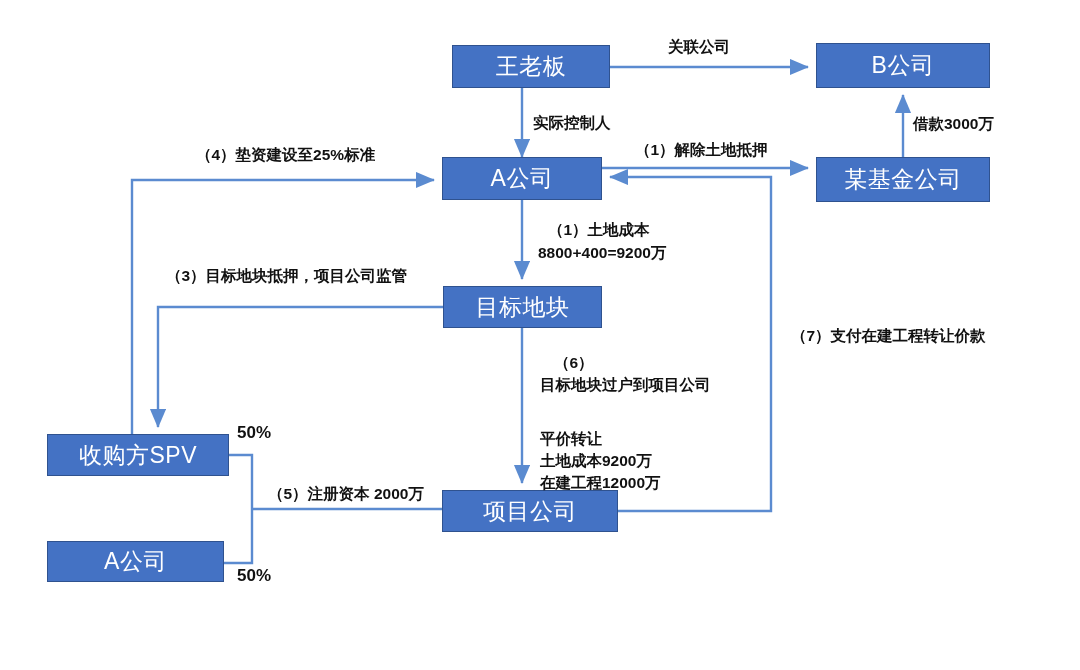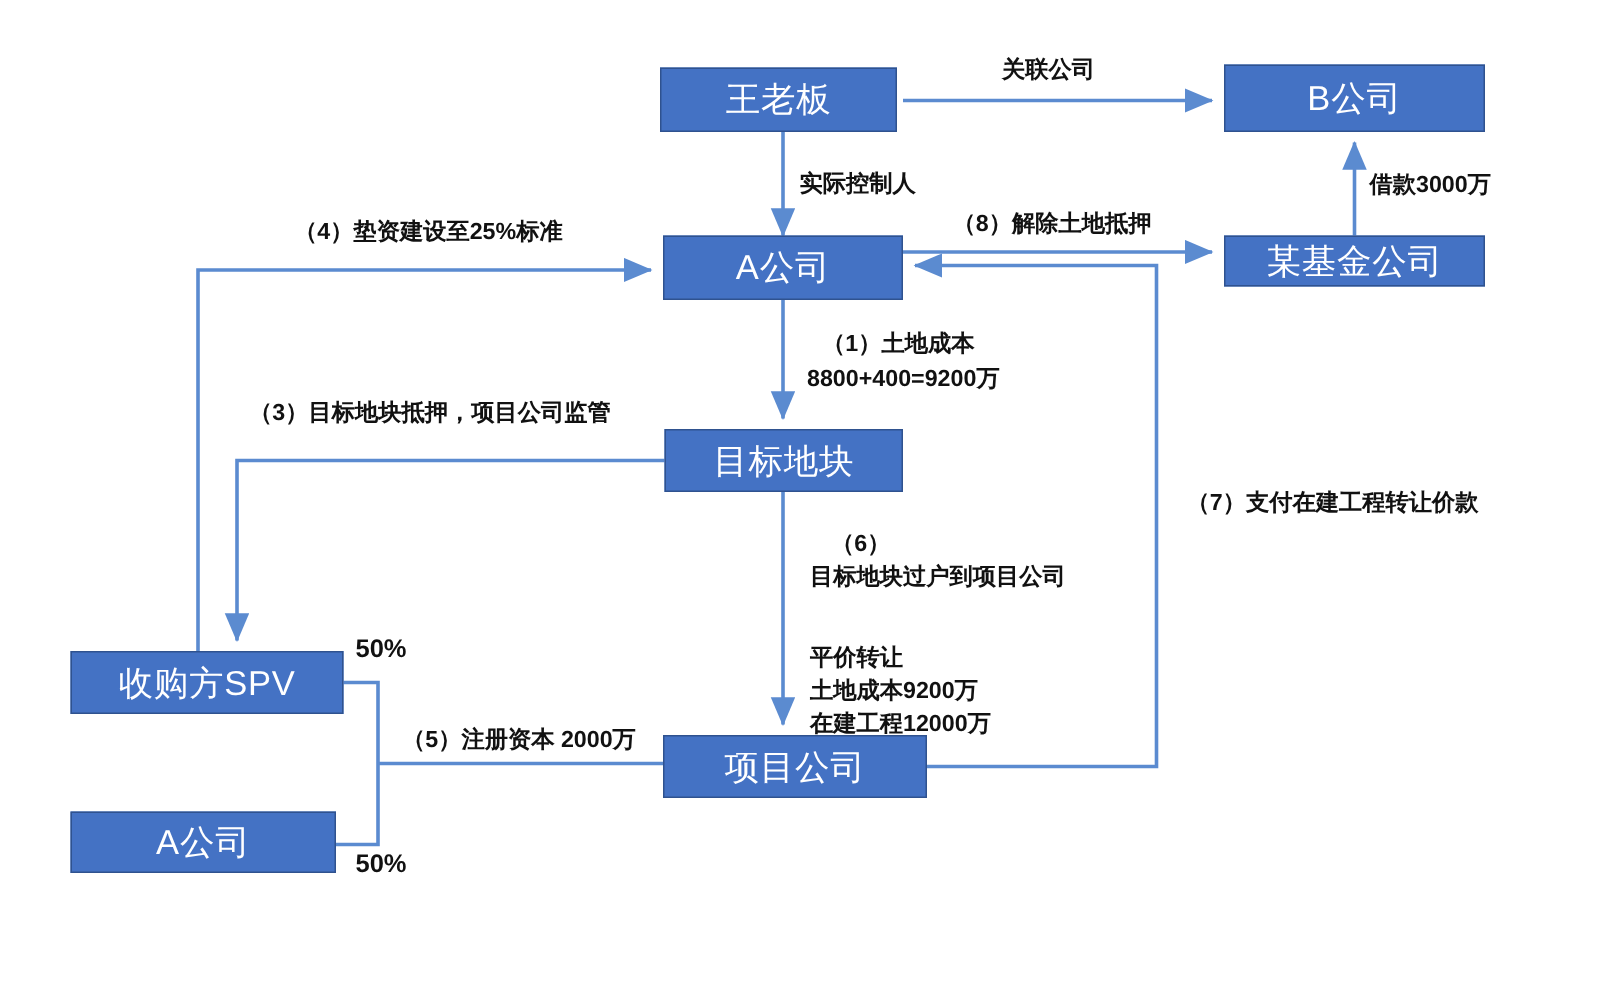--- a/index.html
+++ b/index.html
@@ -93,33 +93,33 @@
 
       <path d="M132,434 L132,180 L434,180" marker-end="url(#ar)"></path>
 
       <path d="M522,328 L522,483" marker-end="url(#ar)"></path>
 
       <path d="M229,455 L252,455 L252,563 L224,563"></path>
       <path d="M252,509 L442,509"></path>
     </g>
   </svg>
 
-  <div class="node" style="left:440px; top:45px; width:158px; height:43px;">
+  <div class="node" style="left:452px; top:45px; width:158px; height:43px;">
     <span>王老板</span>
   </div>
 
   <div class="node" style="left:816px; top:43px; width:174px; height:45px;">
     <span>B公司</span>
   </div>
 
   <div class="node" style="left:442px; top:157px; width:160px; height:43px;">
     <span>A公司</span>
   </div>
 
-  <div class="node" style="left:816px; top:157px; width:174px; height:34px;">
+  <div class="node" style="left:816px; top:157px; width:174px; height:45px;">
     <span>某基金公司</span>
   </div>
 
   <div class="node" style="left:443px; top:286px; width:159px; height:42px;">
     <span>目标地块</span>
   </div>
 
   <div class="node" style="left:47px; top:434px; width:182px; height:42px;">
     <span>收购方SPV</span>
   </div>
@@ -131,21 +131,21 @@
   <div class="node" style="left:442px; top:490px; width:176px; height:42px;align-items:center;">
     <span>项目公司</span>
   </div>
 
   <div class="lbl" style="left:668px; top:36px;">关联公司</div>
 
   <div class="lbl" style="left:533px; top:112px;">实际控制人</div>
 
   <div class="lbl" style="left:913px; top:113px;">借款3000万</div>
 
-  <div class="lbl num" style="left:635px; top:139px;">（8）解除土地抵押</div>
+  <div class="lbl num" style="left:635px; top:139px;">（1）解除土地抵押</div>
 
   <div class="lbl num" style="left:196px; top:144px;">（4）垫资建设至25%标准</div>
 
   <div class="lbl num" style="left:166px; top:265px;">（3）目标地块抵押，项目公司监管</div>
 
   <div class="lbl num" style="left:548px; top:219px;">（1）土地成本</div>
 
   <div class="lbl" style="left:538px; top:242px;">8800+400=9200万</div>
 
   <div class="lbl num" style="left:268px; top:483px;">（5）注册资本 2000万</div>

